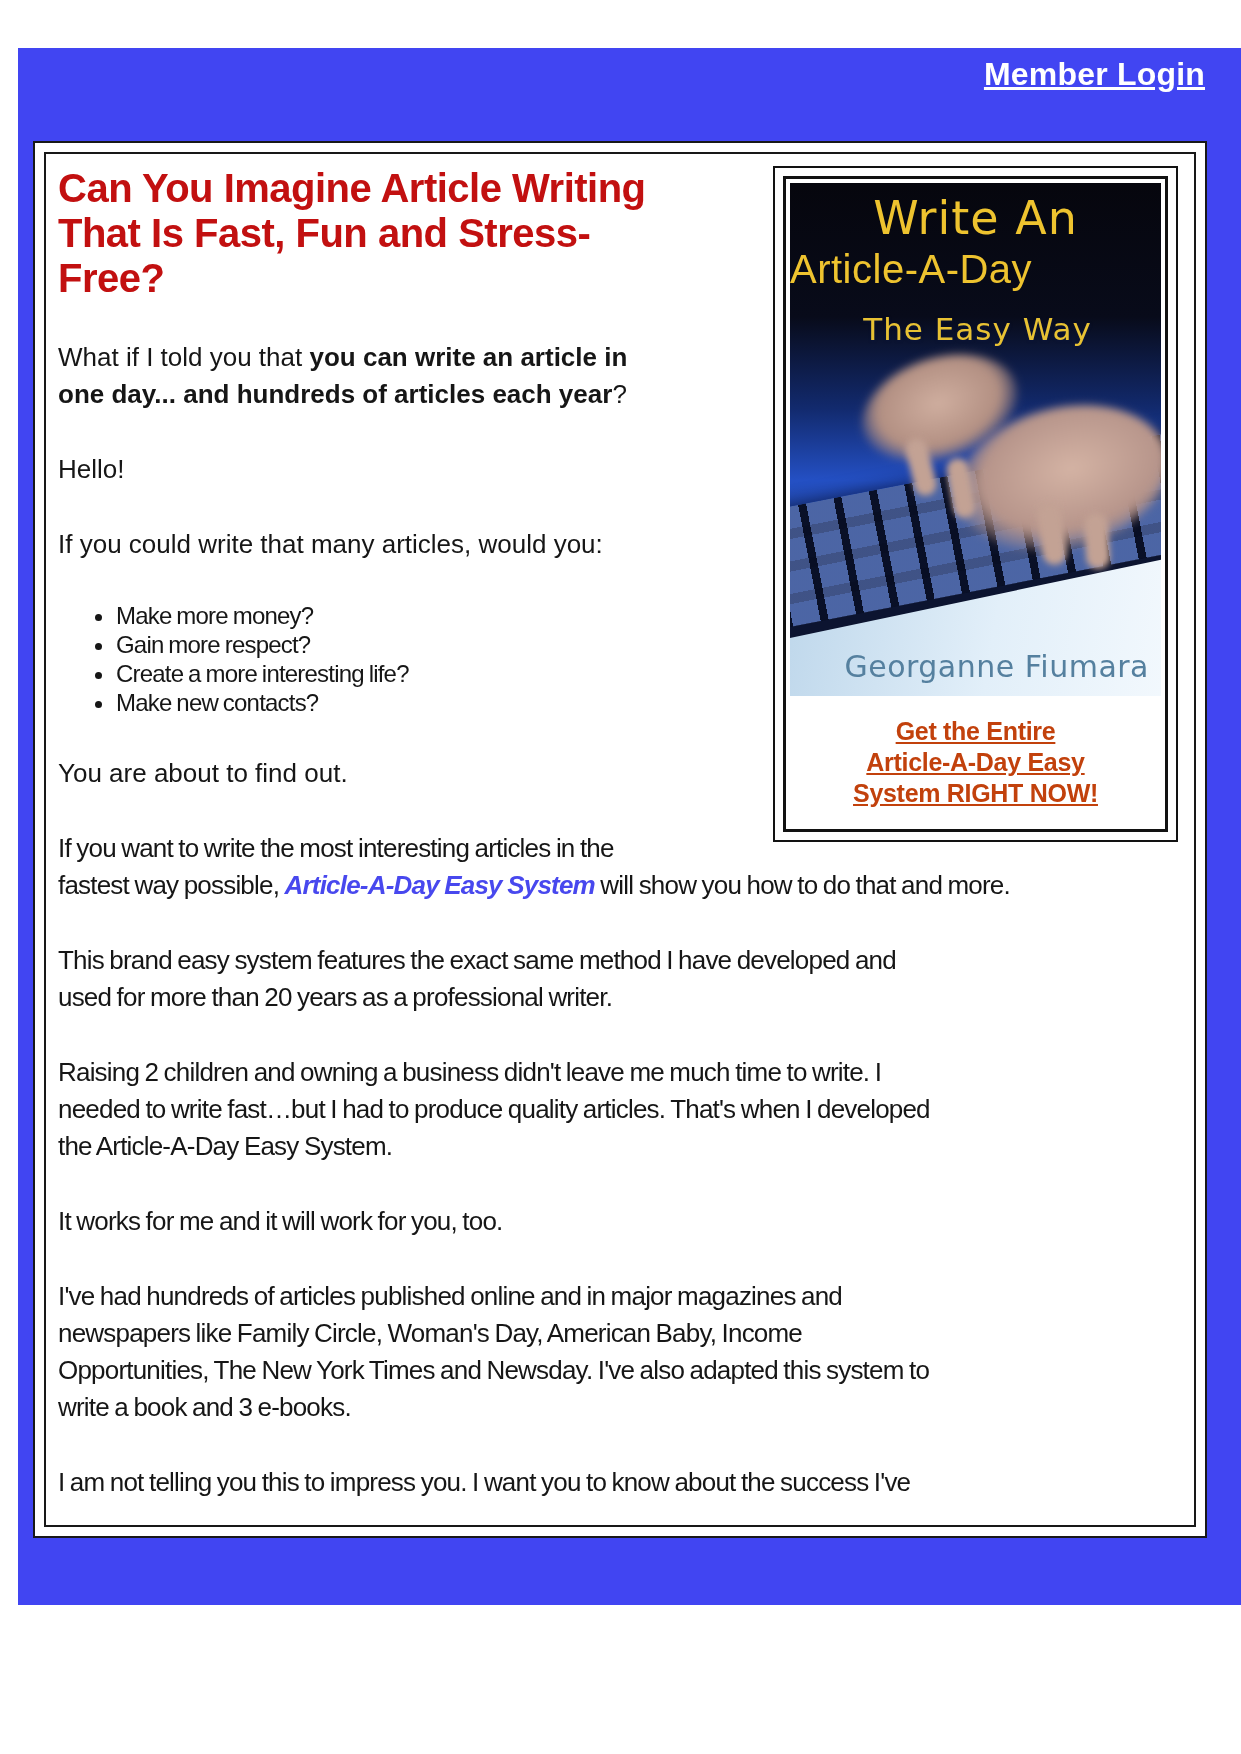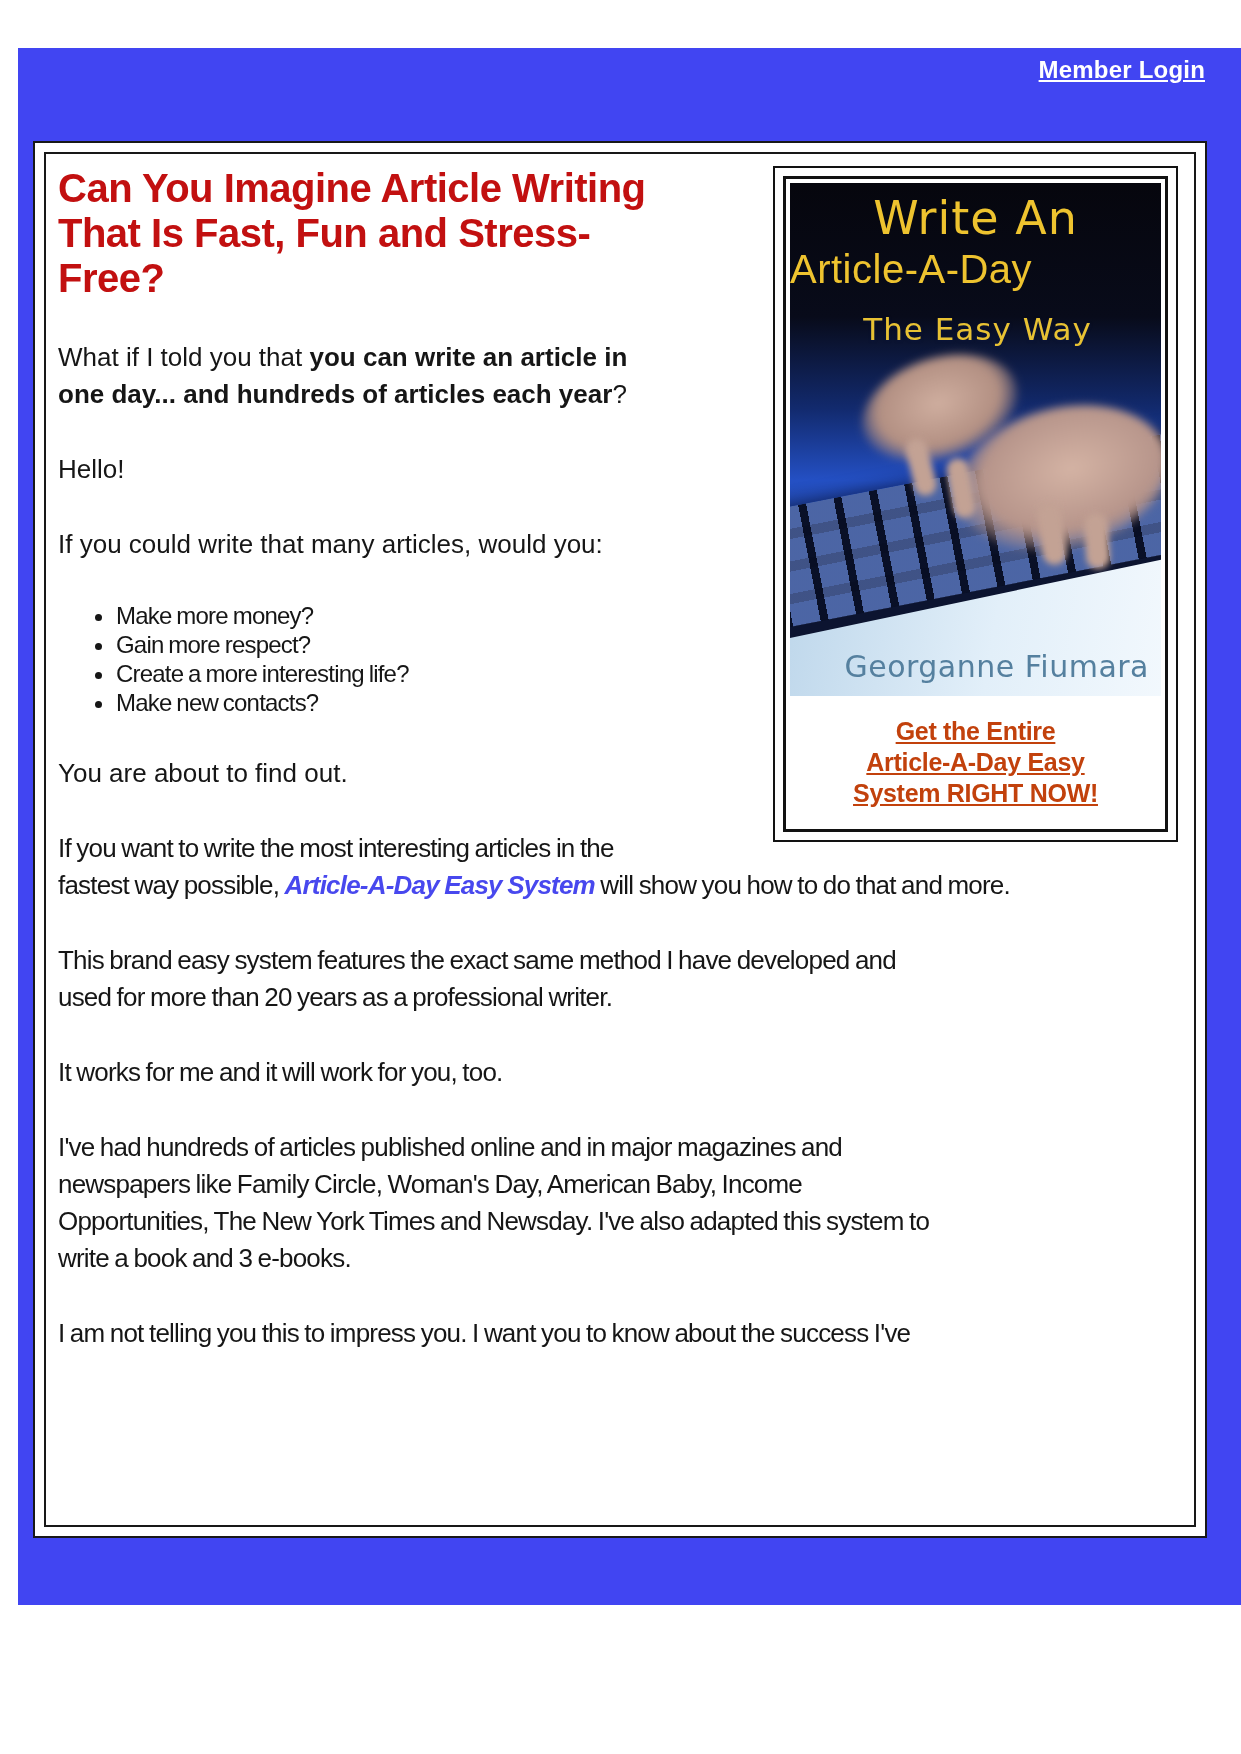--- a/index.html
+++ b/index.html
@@ -7,21 +7,21 @@
   .page {
     position:relative; width:1241px; height:1754px; background:#ffffff;
     font-family:"Liberation Sans", sans-serif; color:#161616; overflow:hidden;
   }
   .blue-band {
     position:absolute; left:18px; top:48px; width:1223px; height:1557px;
     background:#4145f2;
   }
   .member-login {
     position:absolute; top:56px; right:36px;
-    color:#ffffff; font-size:24px; font-weight:bold;
+    color:#ffffff; font-size:32px; font-weight:bold;
     text-decoration:underline; cursor:pointer; letter-spacing:0.2px;
   }
   .content-box {
     position:absolute; left:33px; top:141px; width:1174px; height:1397px;
     box-sizing:border-box; background:#ffffff; border:2px solid #181818;
     padding:9px; overflow:hidden;
   }
   .content-inner {
     box-sizing:border-box; width:100%; height:100%;
     border:2px solid #181818; padding:8px 14px 0 12px; overflow:hidden;
@@ -170,20 +170,23 @@
         <li>Make new contacts?</li>
       </ul>
 
       <p>You are about to find out.</p>
 
       <p class="narrow"><span>If you want to write the most interesting articles in the fastest way possible, </span><span class="em-system">Article-A-Day Easy System</span><span> will show you how to do that and more.</span></p>
 
       <p class="narrow pre">This brand easy system features the exact same method I have developed and
 used for more than 20 years as a professional writer.</p>
 
+      <p class="narrow pre">Raising 2 children and owning a business didn't leave me much time to write. I
+needed to write fast…but I had to produce quality articles. That's when I developed
+the Article-A-Day Easy System.</p>
 
       <p class="narrow">It works for me and it will work for you, too.</p>
 
       <p class="narrow pre">I've had hundreds of articles published online and in major magazines and
 newspapers like Family Circle, Woman's Day, American Baby, Income
 Opportunities, The New York Times and Newsday. I've also adapted this system to
 write a book and 3 e-books.</p>
 
       <p class="narrow">I am not telling you this to impress you. I want you to know about the success I've</p>
 

